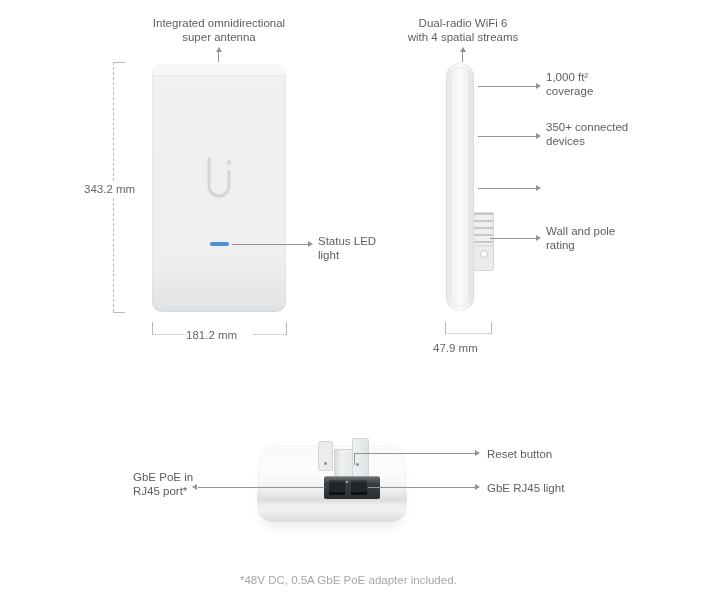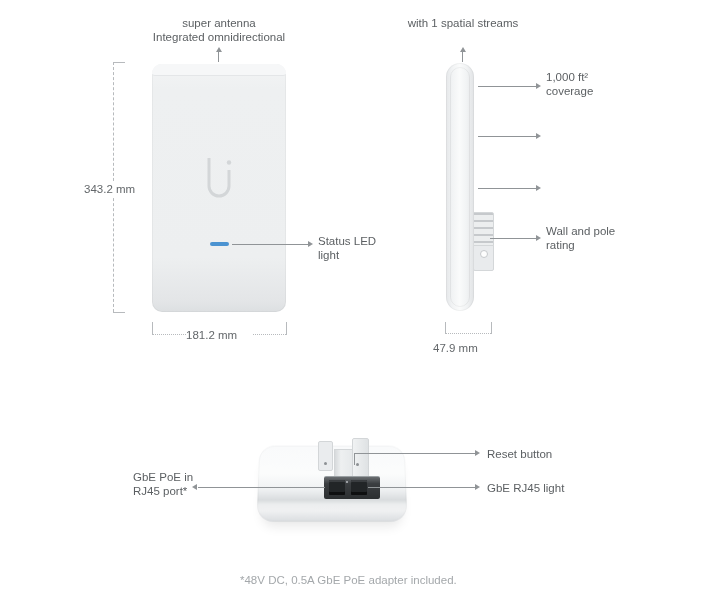--- a/index.html
+++ b/index.html
@@ -80,22 +80,22 @@
   .port-led{position:absolute;left:346px;top:481px;width:2px;height:2px;border-radius:50%;background:#b9bdc0;}
 
   .footnote{position:absolute;left:240px;top:574px;font-size:11.5px;color:var(--footnote);white-space:nowrap;}
 </style>
 </head>
 <body>
 
 <div class="canvas">
 
   <div class="ann center" style="left:119px;top:16px;width:200px;">
+    <div>Integrated omnidirectional</div>
     <div>super antenna</div>
-    <div>Integrated omnidirectional</div>
   </div>
   <div class="arr-u" style="left:216px;top:47px;"></div>
   <div class="leader-v" style="left:218px;top:52px;height:10px;"></div>
 
   <div class="dim-hcap" style="left:113px;top:62px;width:12px;"></div>
   <div class="dim-vline" style="left:113px;top:62px;height:250px;"></div>
   <div class="dim-hcap" style="left:113px;top:312px;width:12px;"></div>
   <div class="ann dim" style="left:84px;top:181px;width:66px;">343.2 mm</div>
 
   <div class="front-device">
@@ -113,21 +113,22 @@
     <div>Status LED</div>
     <div>light</div>
   </div>
 
   <div class="dim-vtick" style="left:152px;top:322px;height:13px;"></div>
   <div class="dim-vtick" style="left:286px;top:322px;height:13px;"></div>
   <div class="dim-hdots" style="left:153px;top:334px;width:133px;"></div>
   <div class="ann dim" style="left:186px;top:327px;width:66px;">181.2 mm</div>
 
   <div class="ann center" style="left:363px;top:16px;width:200px;">
-    <div>with 1 spatial streams</div>
+    <div>Dual-radio WiFi 6</div>
+    <div>with 4 spatial streams</div>
   </div>
   <div class="arr-u" style="left:460px;top:47px;"></div>
   <div class="leader-v" style="left:462px;top:52px;height:10px;"></div>
 
   <div class="side-bracket-ribs"></div>
   <div class="side-bracket-plate"></div>
   <div class="side-bracket-hole"></div>
 
   <div class="side-pill">
     <div class="side-pill-inner"></div>
@@ -135,20 +136,24 @@
 
   <div class="leader-h" style="left:478px;top:86px;width:60px;"></div>
   <div class="arr-r" style="left:536px;top:83px;"></div>
   <div class="ann" style="left:546px;top:70px;">
     <div>1,000 ft²</div>
     <div>coverage</div>
   </div>
 
   <div class="leader-h" style="left:478px;top:136px;width:60px;"></div>
   <div class="arr-r" style="left:536px;top:133px;"></div>
+  <div class="ann" style="left:546px;top:120px;">
+    <div>350+ connected</div>
+    <div>devices</div>
+  </div>
 
   <div class="leader-h" style="left:478px;top:188px;width:60px;"></div>
   <div class="arr-r" style="left:536px;top:185px;"></div>
 
   <div class="leader-h" style="left:490px;top:238px;width:48px;"></div>
   <div class="arr-r" style="left:536px;top:235px;"></div>
   <div class="ann" style="left:546px;top:224px;">
     <div>Wall and pole</div>
     <div>rating</div>
   </div>

